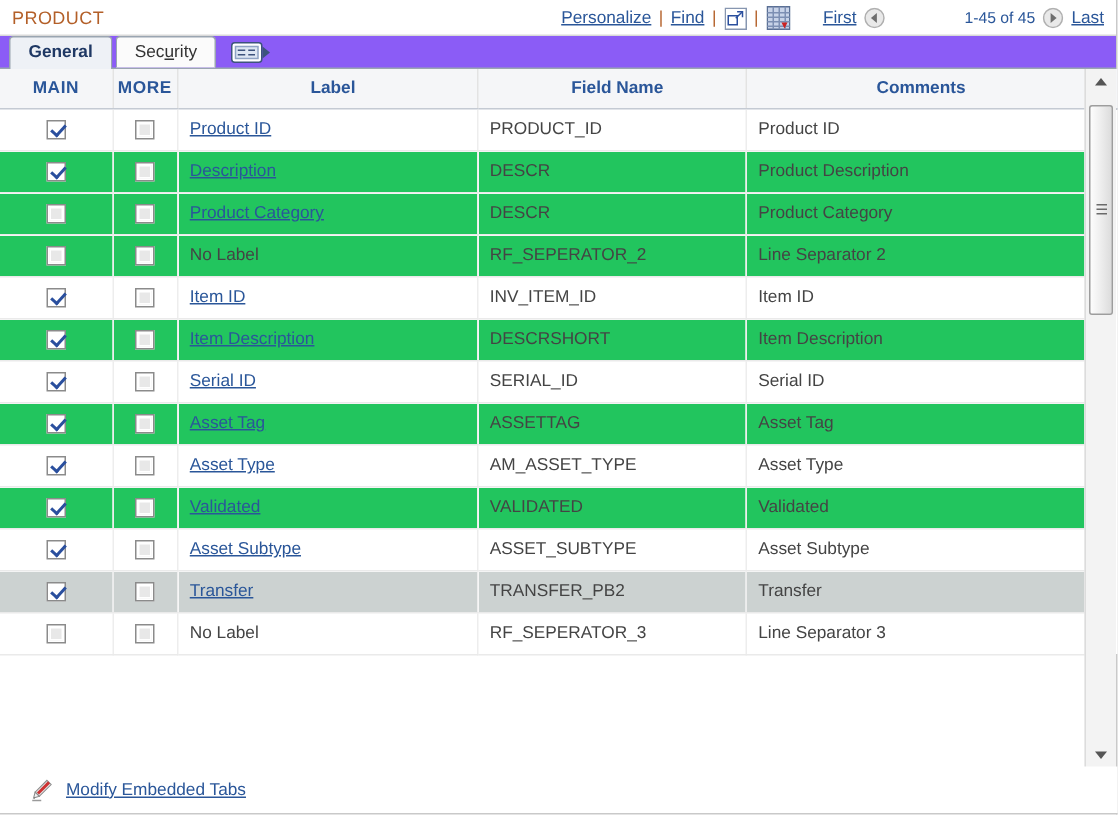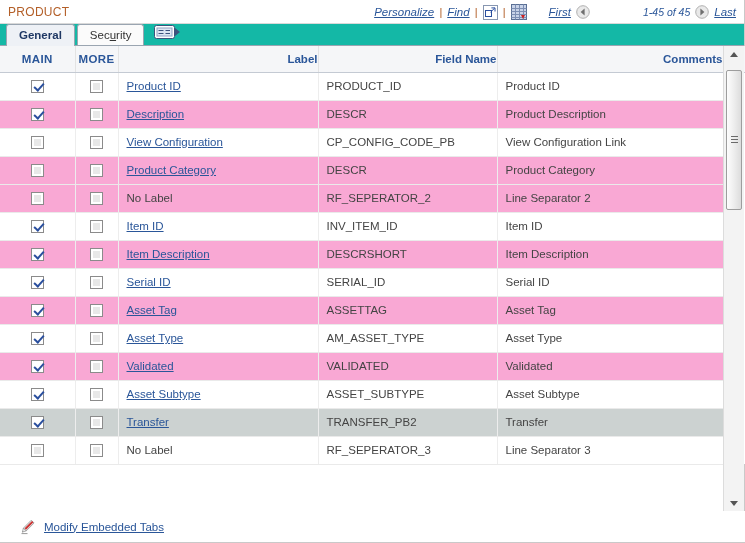--- a/index.html
+++ b/index.html
@@ -43,21 +43,20 @@
   }
   .hdr-actions {
     position: absolute;
     right: 8px;
     top: 3px;
     display: flex;
     align-items: center;
     gap: 0;
     white-space: nowrap;
     line-height: 18px;
-    font-style: italic;
   }
   .hdr-link {
     color: #2a5699;
     text-decoration: underline;
     font-size: 11.5px;
     cursor: pointer;
   }
   .hdr-sep {
     color: #b35f28;
     padding: 0 5px;
@@ -86,23 +85,24 @@
     font-size: 10.5px;
     margin-left: 48px;
   }
 
   
   .tabstrip {
     position: relative;
     height: 22px;
     box-sizing: border-box;
     border-bottom: 1px solid #9aa5b1;
-    background: #14b8a6;
+    background: #8b5cf6;
     padding-left: 6px;
     display: flex;
+    align-items: flex-end;
     gap: 0;
   }
   .tab {
     position: relative;
     height: 21px;
     line-height: 20px;
     padding: 0 12px;
     box-sizing: border-box;
     font-size: 11.5px;
     border: 1px solid #9aa5b1;
@@ -143,21 +143,21 @@
     border-collapse: collapse;
     width: 745px;
     table-layout: fixed;
     padding-left: 16px;
   }
   table.grid th {
     background: #f5f6f8;
     color: #2a5699;
     font-size: 11.5px;
     font-weight: bold;
-    text-align: right;
+    text-align: center;
     height: 26px;
     padding: 0 0 0 8px;
     border-bottom: 1px solid #c4cad3;
     border-right: 1px solid #e3e3e3;
     box-sizing: border-box;
     white-space: nowrap;
   }
   table.grid th.c-main, table.grid th.c-more {
     text-align: center;
     padding-left: 0;
@@ -176,21 +176,21 @@
     box-sizing: border-box;
     color: #444444;
     white-space: nowrap;
     overflow: hidden;
   }
   table.grid td.cb {
     text-align: center;
     padding-left: 0;
   }
   tr.r-odd td { background: #ffffff; margin-left: 23px; }
-  tr.r-even td { background: #f9a8d4; }
+  tr.r-even td { background: #22c55e; }
   tr.r-sel td { background: #ccd2d1; }
 
   .lbl-link {
     color: #2a5699;
     text-decoration: underline;
     cursor: pointer;
   }
   .lbl-plain { color: #444444; }
   .mono { font-family: "Liberation Sans", sans-serif; }
 
@@ -418,28 +418,20 @@
             <td class="sbcell"></td>
           </tr>
           <tr class="r-even">
             <td class="cb"><span class="cbx on"></span></td>
             <td class="cb"><span class="cbx"></span></td>
             <td><span class="lbl-link">Description</span></td>
             <td class="mono">DESCR</td>
             <td>Product Description</td>
             <td class="sbcell"></td>
           </tr>
-          <tr class="r-odd">
-            <td class="cb"><span class="cbx"></span></td>
-            <td class="cb"><span class="cbx"></span></td>
-            <td><span class="lbl-link">View Configuration</span></td>
-            <td class="mono">CP_CONFIG_CODE_PB</td>
-            <td>View Configuration Link</td>
-            <td class="sbcell"></td>
-          </tr>
           <tr class="r-even">
             <td class="cb"><span class="cbx"></span></td>
             <td class="cb"><span class="cbx"></span></td>
             <td><span class="lbl-link">Product Category</span></td>
             <td class="mono">DESCR</td>
             <td>Product Category</td>
             <td class="sbcell"></td>
           </tr>
           <tr class="r-even">
             <td class="cb"><span class="cbx"></span></td>

